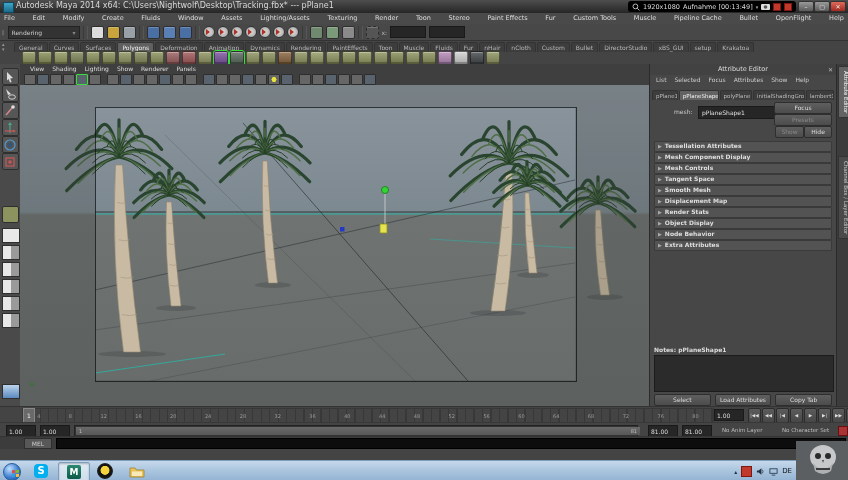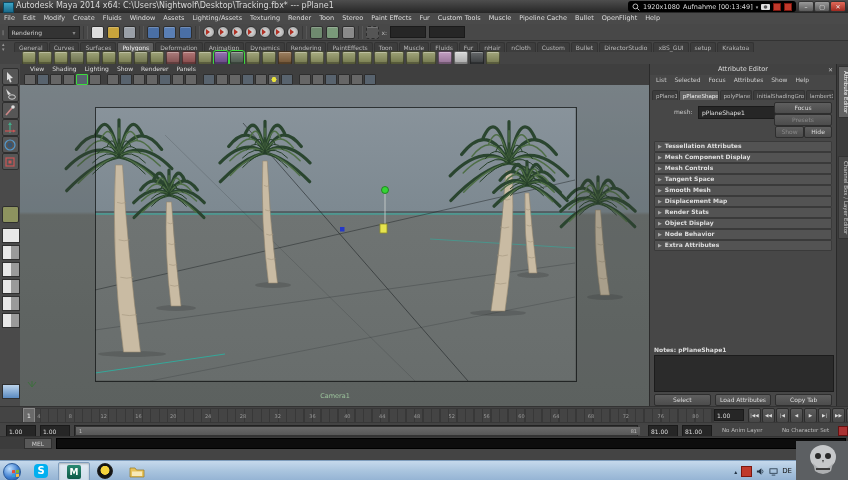--- a/index.html
+++ b/index.html
@@ -9,21 +9,21 @@
   
   #titlebar{left:0;top:0;width:848px;height:13px;background:linear-gradient(#4e4e4e,#262626);border-bottom:1px solid #111;}
   #title-text{left:16px;top:1px;font-size:8px;color:#d8d8d8;white-space:nowrap;}
   .winbtn{width:14px;height:9px;border-radius:2px;font-size:6px;line-height:9px;text-align:center;color:#eee;
           background:linear-gradient(#9a9a9a,#5a5a5a);border:1px solid #333;}
   .winbtn.close{background:linear-gradient(#e06a5a,#a02a20);}
   #recorder{left:628px;top:1px;height:11px;background:#000;border-radius:3px;display:flex;align-items:center;gap:3px;padding:0 4px;}
   #recorder span{font-size:6.5px;color:#ddd;white-space:nowrap;}
   .recdot{width:6px;height:6px;background:#c0392b;border:1px solid #7d170f;}
   
-  #menubar{left:0;top:13px;width:848px;height:11px;background:#4a4a4a;display:flex;border-bottom:1px solid #333;}
+  #menubar{left:0;top:13px;width:848px;height:11px;background:#4a4a4a;display:flex;border-bottom:1px solid #333;justify-content:space-between;}
   .mi{font-size:6.5px;color:#ddd;padding:0 4px;line-height:11px;white-space:nowrap;}
   
   #statusline{left:0;top:24px;width:848px;height:17px;background:#484848;border-bottom:1px solid #333;display:flex;align-items:center;gap:3px;padding:0 2px;box-sizing:border-box;}
   .sl-sep{width:3px;height:13px;border-left:1px solid #3a3a3a;border-right:1px solid #575757;}
   #menuset{width:64px;height:11px;background:#333;border:1px solid #222;font-size:6px;color:#ccc;line-height:11px;padding:0 3px;display:flex;justify-content:space-between;}
   .slic{width:11px;height:11px;border-radius:2px;border:1px solid #2e2e2e;box-shadow:inset 0 1px rgba(255,255,255,.2);}
   .maskic{width:10px;height:10px;border-radius:50%;background:radial-gradient(#e0e0e0,#9a9a9a);border:1px solid #333;position:relative;}
   .maskic::after{content:"";position:absolute;left:2px;top:2px;width:0;height:0;border-left:4px solid #b03024;border-top:3px solid transparent;border-bottom:3px solid transparent;}
   .slfield{width:34px;height:10px;background:#262626;border:1px solid #1a1a1a;}
   .sl-lab{font-size:6px;color:#bbb;}
@@ -415,21 +415,20 @@
             <line x1="12" y1="302" x2="8" y2="297"></line>
             <line x1="12" y1="302" x2="16" y2="297"></line>
         </g>
       </svg>
 
       <div class="gate-dim" style="left:0;top:0;width:629px;height:22px;"></div>
       <div class="gate-dim" style="left:0;top:295px;width:629px;height:26px;"></div>
       <div class="gate-dim" style="left:0;top:22px;width:75px;height:273px;"></div>
       <div class="gate-dim" style="left:555px;top:22px;width:74px;height:273px;"></div>
       <div id="gate"></div>
-      <div class="vp-green" style="top:307px;">Camera1</div>
     </div>
   </div>
 
   <div class="abs" id="ae">
     <div id="ae-title">Attribute Editor</div>
     <div class="abs" style="right:3px;top:2px;font-size:6px;color:#bbb;">✕</div>
     <div id="ae-menus">
         <div class="aem">List</div>
         <div class="aem">Selected</div>
         <div class="aem">Focus</div>

